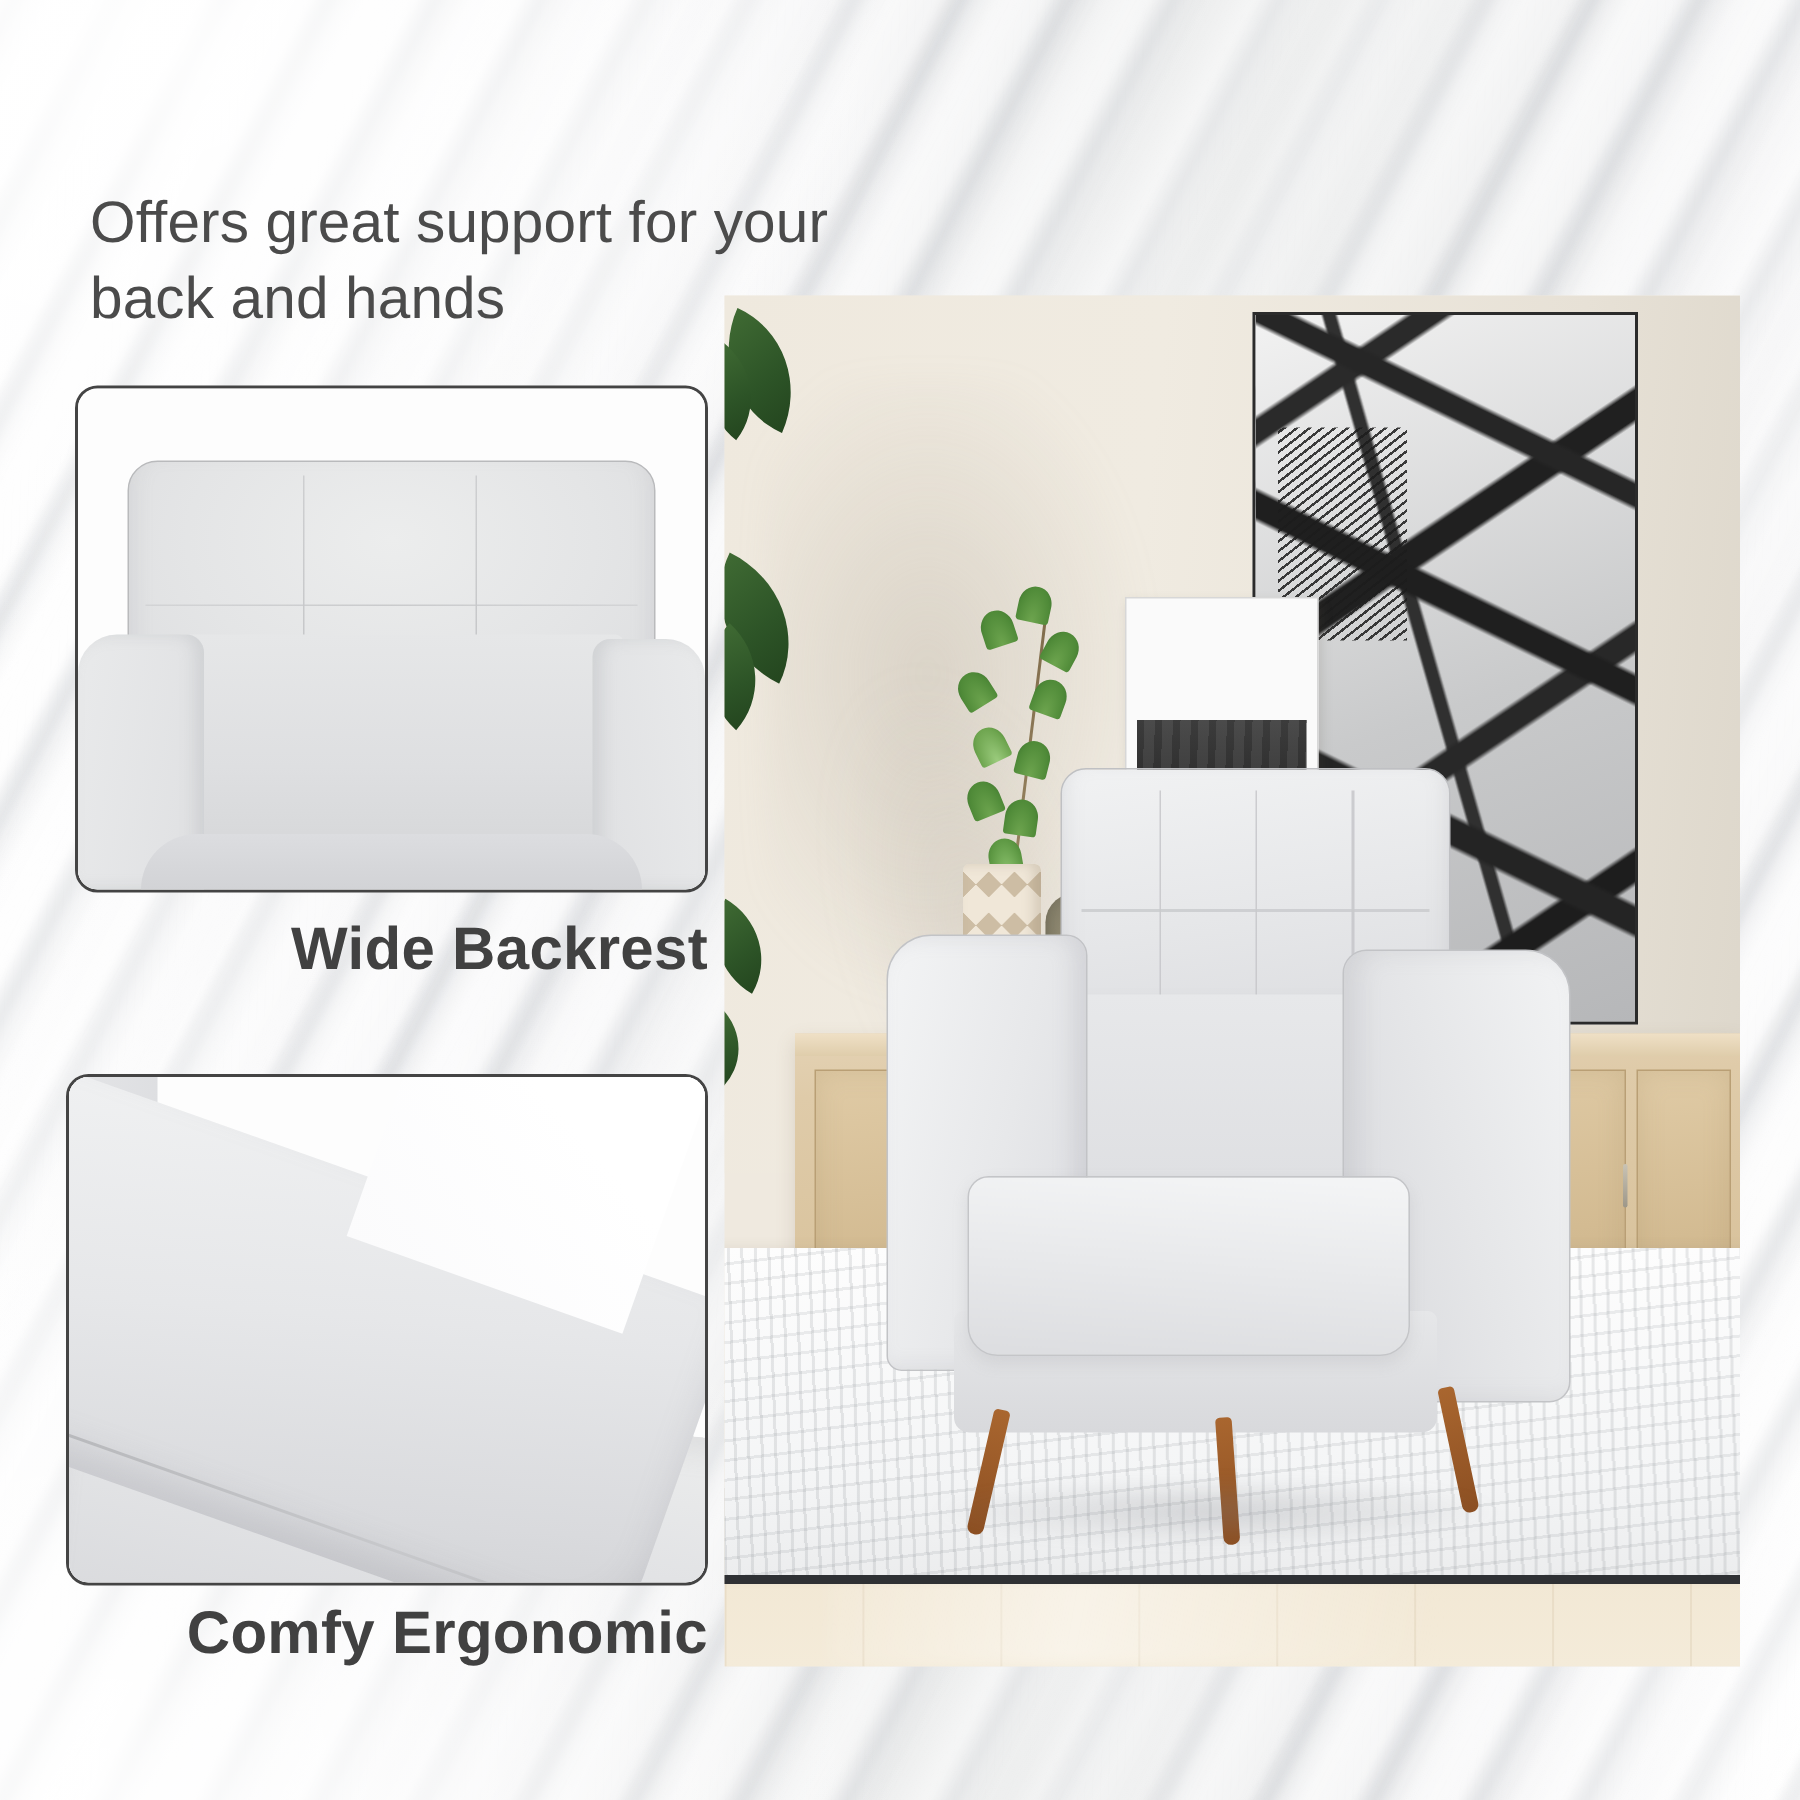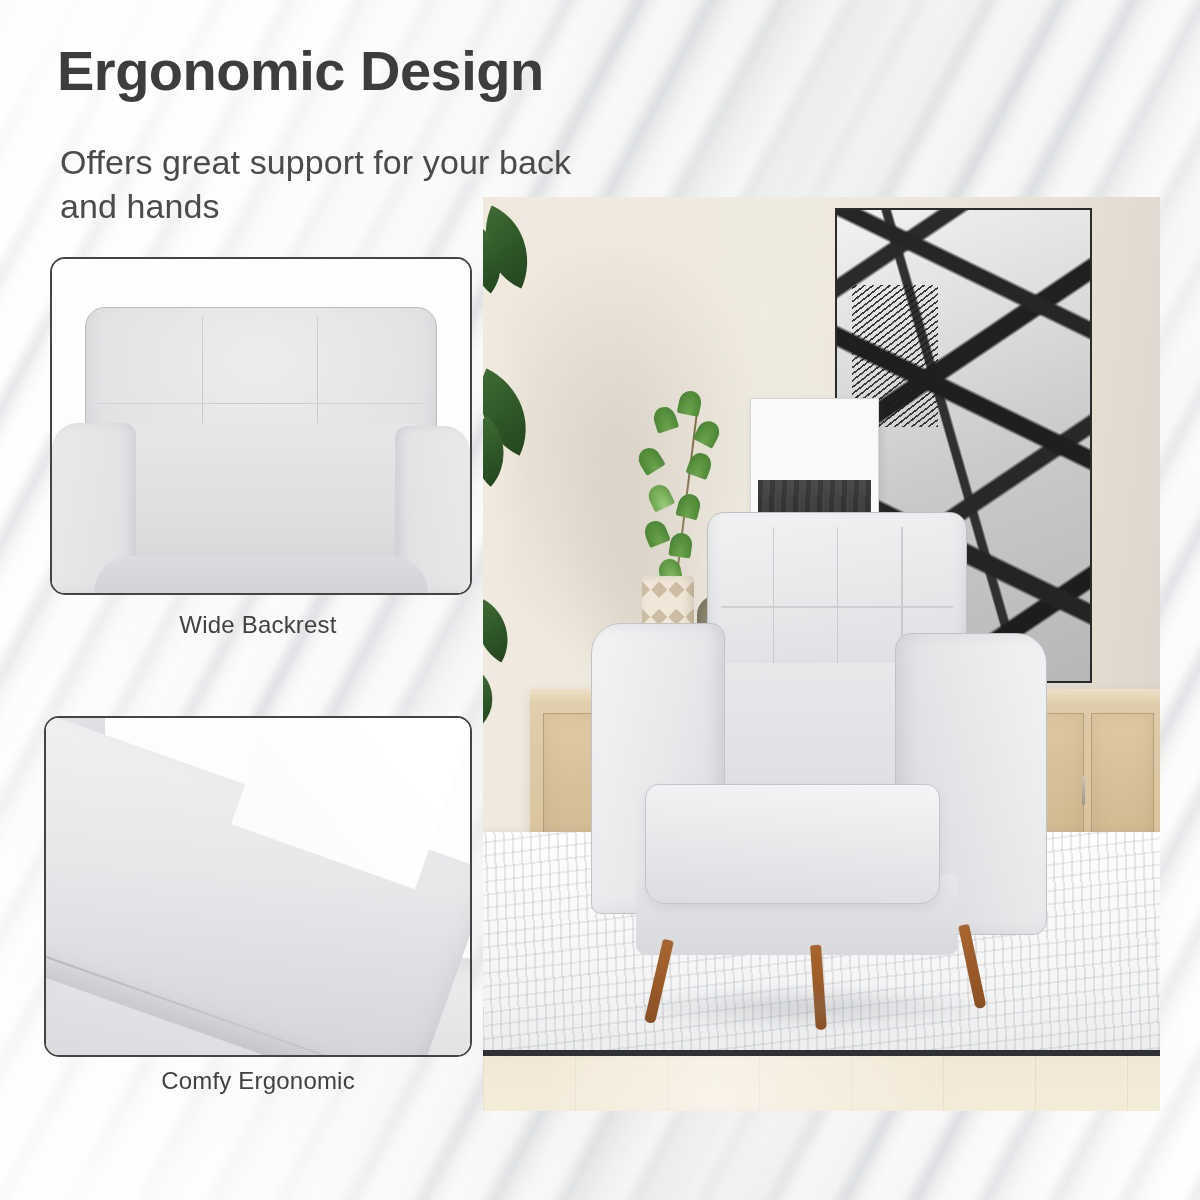--- a/index.html
+++ b/index.html
@@ -55,40 +55,40 @@
     pointer-events:none;
   }
 
   
   #headline {
     position:absolute; left:57px; top:42px;
     font-size:56px; font-weight:bold; letter-spacing:-0.5px;
     color:#3d3d3d; line-height:1.05; white-space:nowrap;
   }
   #subtitle {
-    position:absolute; left:60px; top:140px;
-    font-size:34px; font-weight:300; color:#4b4b4b;
+    position:absolute; left:60px; top:124px;
+    font-size:39px; font-weight:300; color:#4b4b4b;
     line-height:1.30; letter-spacing:0.1px; width:560px;
   }
 
   
   .panel {
     position:absolute;
     border:2px solid #444;
     border-radius:15px;
     background:#fff;
     overflow:hidden;
   }
   #panel-backrest { left:50px;  top:257px; width:422px; height:338px; }
   #panel-armrest  { left:44px;  top:716px; width:428px; height:341px; }
 
   .caption {
     position:absolute;
-    font-size:24px; font-weight:400; color:#414141;
-    letter-spacing:0.2px; text-align:center; width:428px;
+    font-size:40px; font-weight:700; color:#414141;
+    letter-spacing:0.2px; text-align:right; width:428px;
   }
   #caption-backrest { left:44px; top:611px; }
   #caption-armrest  { left:44px; top:1067px; }
 
   
   .bk-wrap { position:absolute; inset:0; background:#fdfdfd; }
   .bk-back {
     position:absolute; left:8%; top:14.5%; width:84%; height:52%;
     background:
       radial-gradient(ellipse at 50% 30%, #eceded 0%, #e4e5e6 55%, #dcdddf 100%);
@@ -399,21 +399,20 @@
 </head>
 <body>
 
 <div id="page">
 
   <div class="blinds"></div>
   <div class="blinds2"></div>
   <div class="glow-tl"></div>
   <div class="glow-bl"></div>
 
-  <div id="headline">Ergonomic Design</div>
   <div id="subtitle">Offers great support for your back and hands</div>
 
   <div class="panel" id="panel-backrest">
     <div class="bk-wrap">
       <div class="bk-back">
         <div class="tuft-v" style="left:33%"></div>
         <div class="tuft-v" style="left:66%"></div>
         <div class="tuft-h" style="top:55%"></div>
       </div>
       <div class="bk-seatback"></div>

